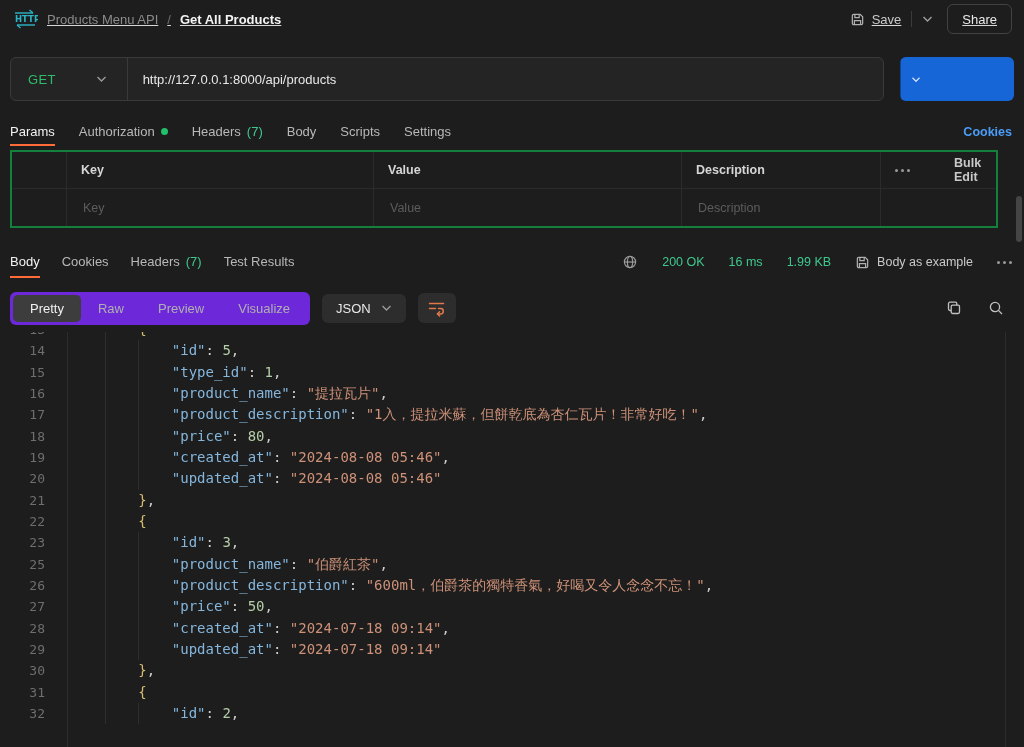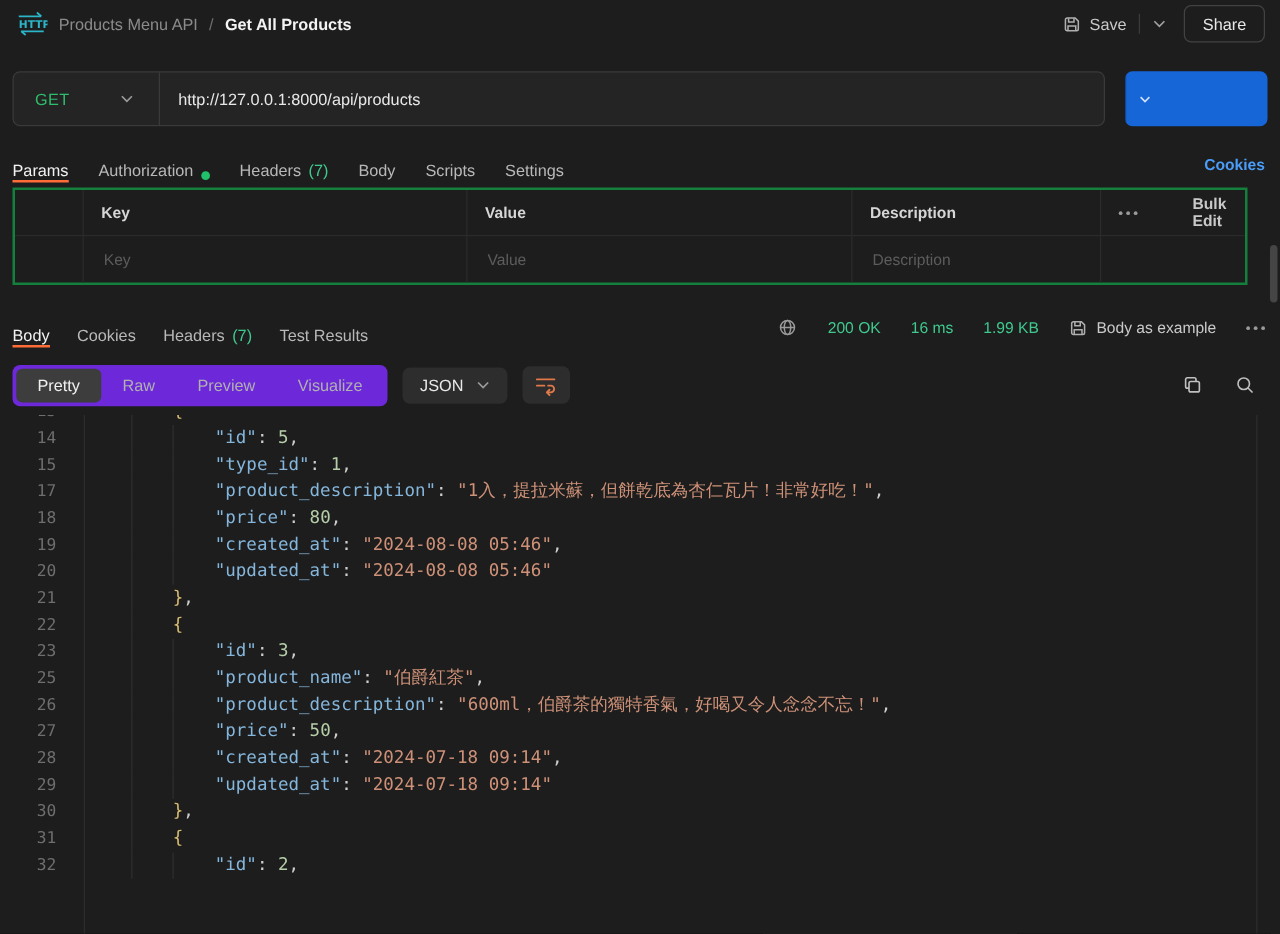--- a/index.html
+++ b/index.html
@@ -2,21 +2,21 @@
 <html><head>
 <meta charset="utf-8">
 <style>
   html,body{margin:0;padding:0;background:#111;}
   .screen{position:relative;width:1024px;height:747px;background:#1d1d1d;overflow:hidden;
           font-family:"Liberation Sans",sans-serif;color:#d8d8d8;-webkit-font-smoothing:antialiased;}
   svg{display:block;}
 
   
   .topbar{position:absolute;left:0;top:0;right:0;height:38px;display:flex;align-items:center;
-          padding:0 12px;box-sizing:border-box;justify-content:space-between;}
+          padding:0 12px;box-sizing:border-box;justify-content:space-between;text-decoration:underline;}
   .crumbs{display:flex;align-items:center;gap:9px;font-size:13px;}
   .crumb-dim{color:#8b8b8b;}
   .crumb-sep{color:#6f6f6f;}
   .crumb-cur{color:#f4f4f4;font-weight:700;}
   .top-actions{display:flex;align-items:center;}
   .save-group{display:flex;align-items:center;gap:7px;color:#c9c9c9;font-size:13px;cursor:default;}
   .vdiv{width:1px;height:16px;background:#3a3a3a;margin:0 10px;}
   .share-btn{display:flex;align-items:center;height:28px;padding:0 14px;border:1px solid #424242;
              border-radius:6px;color:#e9e9e9;font-size:13px;margin-left:14px;}
 
@@ -29,21 +29,21 @@
   .url-text{margin-left:15px;font-size:13px;color:#e8e8e8;}
   .send-btn{position:absolute;left:900px;top:57px;width:114px;height:44px;border-radius:6px;
             background:#1766d8;display:flex;overflow:hidden;}
   .send-main{flex:1;display:flex;align-items:center;justify-content:center;color:#fff;
              font-weight:700;font-size:14px;}
   .send-caret{width:30px;display:flex;align-items:center;justify-content:center;border-left:1px solid rgba(0,0,0,.3);}
 
   
   .req-tabs{position:absolute;left:10px;right:12px;top:118px;height:28px;display:flex;gap:24px;
             font-size:13px;align-items:stretch;}
-  .tab{display:flex;align-items:flex-end;gap:6px;color:#b8b8b8;border-bottom:2px solid transparent;padding-bottom:0;}
+  .tab{display:flex;align-items:center;gap:6px;color:#b8b8b8;border-bottom:2px solid transparent;padding-bottom:0;}
   .tab.active{color:#f2f2f2;border-bottom-color:#ff6c37;}
   .tab .count{color:#3fc98e;}
   .auth-dot{width:7px;height:7px;border-radius:50%;background:#21c06b;}
   .cookies-link{margin-left:auto;align-self:center;color:#4a9df8;font-size:12.5px;font-weight:700;}
 
   
   .params-table{position:absolute;left:10px;top:150px;width:988px;box-sizing:border-box;
                 display:grid;grid-template-columns:55px 307px 308px 199px 1fr;
                 border:2px solid #15803d;font-size:12.5px;}
   .pt-cell{height:37px;display:flex;align-items:center;padding:0 14px;box-sizing:border-box;
@@ -294,20 +294,21 @@
     </span>
   </div>
 
   <div class="code-area">
     <div class="gutter-line"></div>
     <div class="code-right-line"></div>
     <div class="code-lines">
         <div class="code-line"><span class="ln">13</span><span class="guide" style="left: 104.6px;"></span><span class="line-text" style="left: 138.2px;"><span class="tk-b">{</span></span></div>
         <div class="code-line"><span class="ln">14</span><span class="guide" style="left: 104.6px;"></span><span class="guide" style="left: 138.2px;"></span><span class="line-text" style="left: 171.8px;"><span class="tk-k">"id"</span><span class="tk-p">: </span><span class="tk-n">5</span><span class="tk-p">,</span></span></div>
         <div class="code-line"><span class="ln">15</span><span class="guide" style="left: 104.6px;"></span><span class="guide" style="left: 138.2px;"></span><span class="line-text" style="left: 171.8px;"><span class="tk-k">"type_id"</span><span class="tk-p">: </span><span class="tk-n">1</span><span class="tk-p">,</span></span></div>
+        <div class="code-line"><span class="ln">16</span><span class="guide" style="left: 104.6px;"></span><span class="guide" style="left: 138.2px;"></span><span class="line-text" style="left: 171.8px;"><span class="tk-k">"product_name"</span><span class="tk-p">: </span><span class="tk-s">"提拉瓦片"</span><span class="tk-p">,</span></span></div>
         <div class="code-line"><span class="ln">17</span><span class="guide" style="left: 104.6px;"></span><span class="guide" style="left: 138.2px;"></span><span class="line-text" style="left: 171.8px;"><span class="tk-k">"product_description"</span><span class="tk-p">: </span><span class="tk-s">"1入，提拉米蘇，但餅乾底為杏仁瓦片！非常好吃！"</span><span class="tk-p">,</span></span></div>
         <div class="code-line"><span class="ln">18</span><span class="guide" style="left: 104.6px;"></span><span class="guide" style="left: 138.2px;"></span><span class="line-text" style="left: 171.8px;"><span class="tk-k">"price"</span><span class="tk-p">: </span><span class="tk-n">80</span><span class="tk-p">,</span></span></div>
         <div class="code-line"><span class="ln">19</span><span class="guide" style="left: 104.6px;"></span><span class="guide" style="left: 138.2px;"></span><span class="line-text" style="left: 171.8px;"><span class="tk-k">"created_at"</span><span class="tk-p">: </span><span class="tk-s">"2024-08-08 05:46"</span><span class="tk-p">,</span></span></div>
         <div class="code-line"><span class="ln">20</span><span class="guide" style="left: 104.6px;"></span><span class="guide" style="left: 138.2px;"></span><span class="line-text" style="left: 171.8px;"><span class="tk-k">"updated_at"</span><span class="tk-p">: </span><span class="tk-s">"2024-08-08 05:46"</span></span></div>
         <div class="code-line"><span class="ln">21</span><span class="guide" style="left: 104.6px;"></span><span class="line-text" style="left: 138.2px;"><span class="tk-b">}</span><span class="tk-p">,</span></span></div>
         <div class="code-line"><span class="ln">22</span><span class="guide" style="left: 104.6px;"></span><span class="line-text" style="left: 138.2px;"><span class="tk-b">{</span></span></div>
         <div class="code-line"><span class="ln">23</span><span class="guide" style="left: 104.6px;"></span><span class="guide" style="left: 138.2px;"></span><span class="line-text" style="left: 171.8px;"><span class="tk-k">"id"</span><span class="tk-p">: </span><span class="tk-n">3</span><span class="tk-p">,</span></span></div>
         <div class="code-line"><span class="ln">25</span><span class="guide" style="left: 104.6px;"></span><span class="guide" style="left: 138.2px;"></span><span class="line-text" style="left: 171.8px;"><span class="tk-k">"product_name"</span><span class="tk-p">: </span><span class="tk-s">"伯爵紅茶"</span><span class="tk-p">,</span></span></div>
         <div class="code-line"><span class="ln">26</span><span class="guide" style="left: 104.6px;"></span><span class="guide" style="left: 138.2px;"></span><span class="line-text" style="left: 171.8px;"><span class="tk-k">"product_description"</span><span class="tk-p">: </span><span class="tk-s">"600ml，伯爵茶的獨特香氣，好喝又令人念念不忘！"</span><span class="tk-p">,</span></span></div>
         <div class="code-line"><span class="ln">27</span><span class="guide" style="left: 104.6px;"></span><span class="guide" style="left: 138.2px;"></span><span class="line-text" style="left: 171.8px;"><span class="tk-k">"price"</span><span class="tk-p">: </span><span class="tk-n">50</span><span class="tk-p">,</span></span></div>

